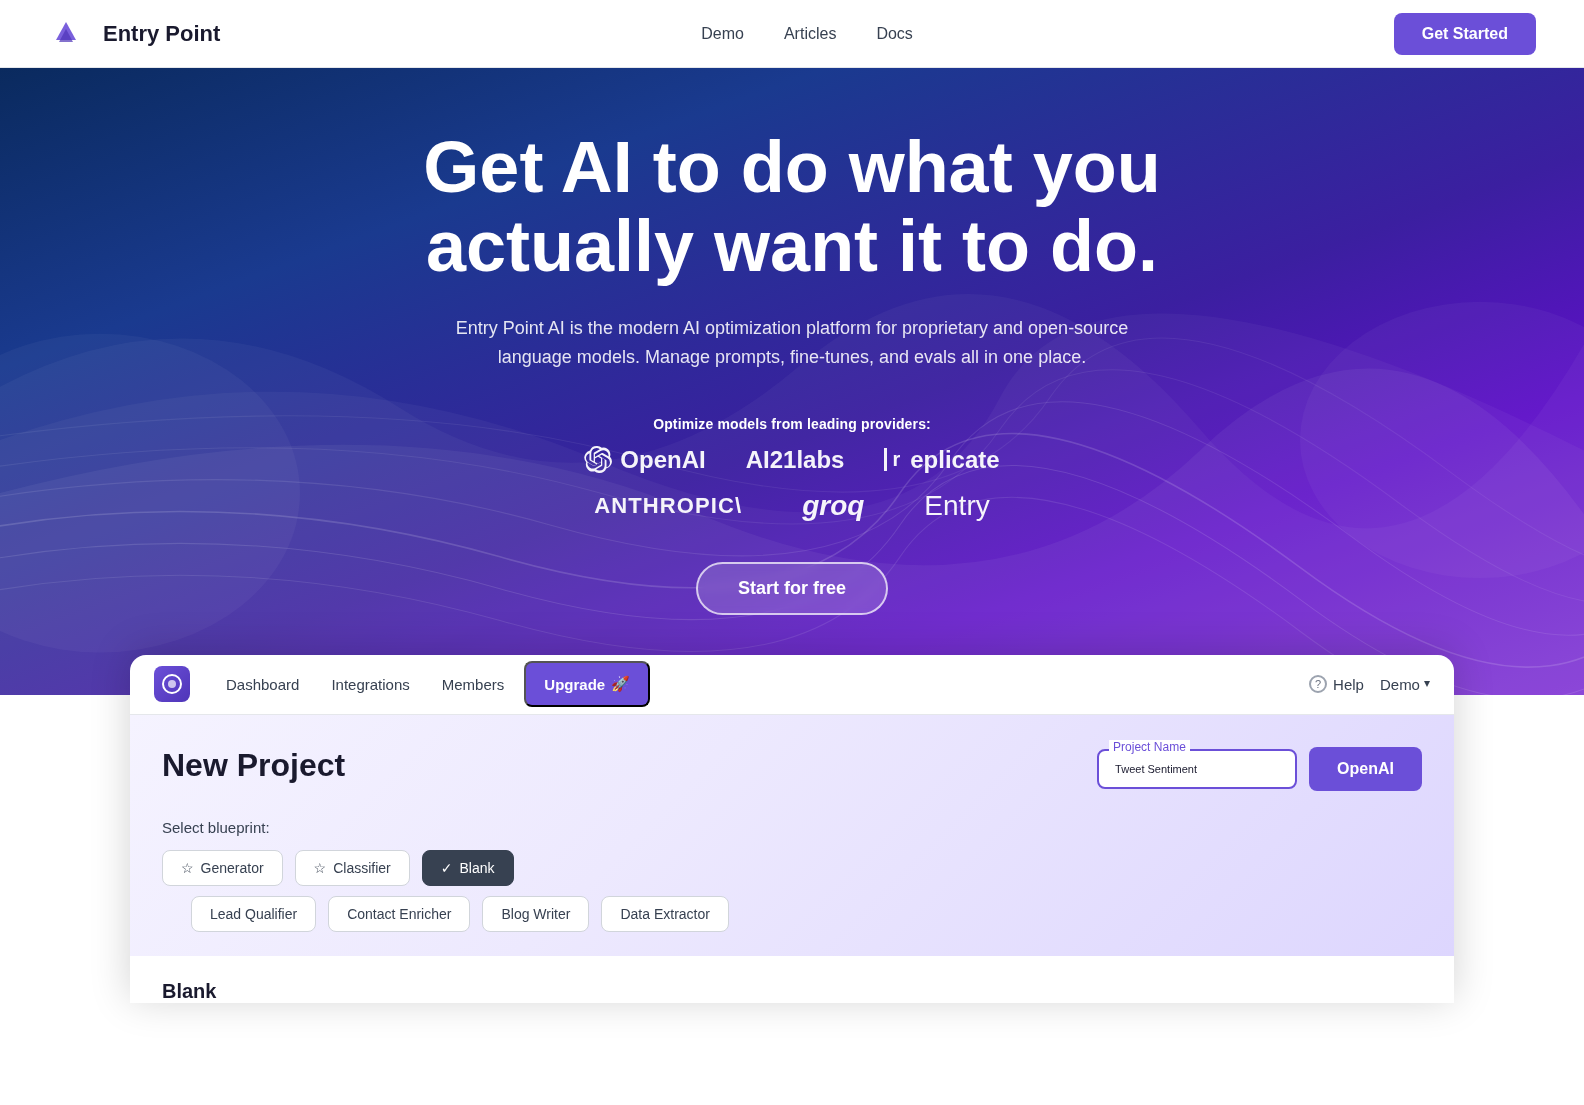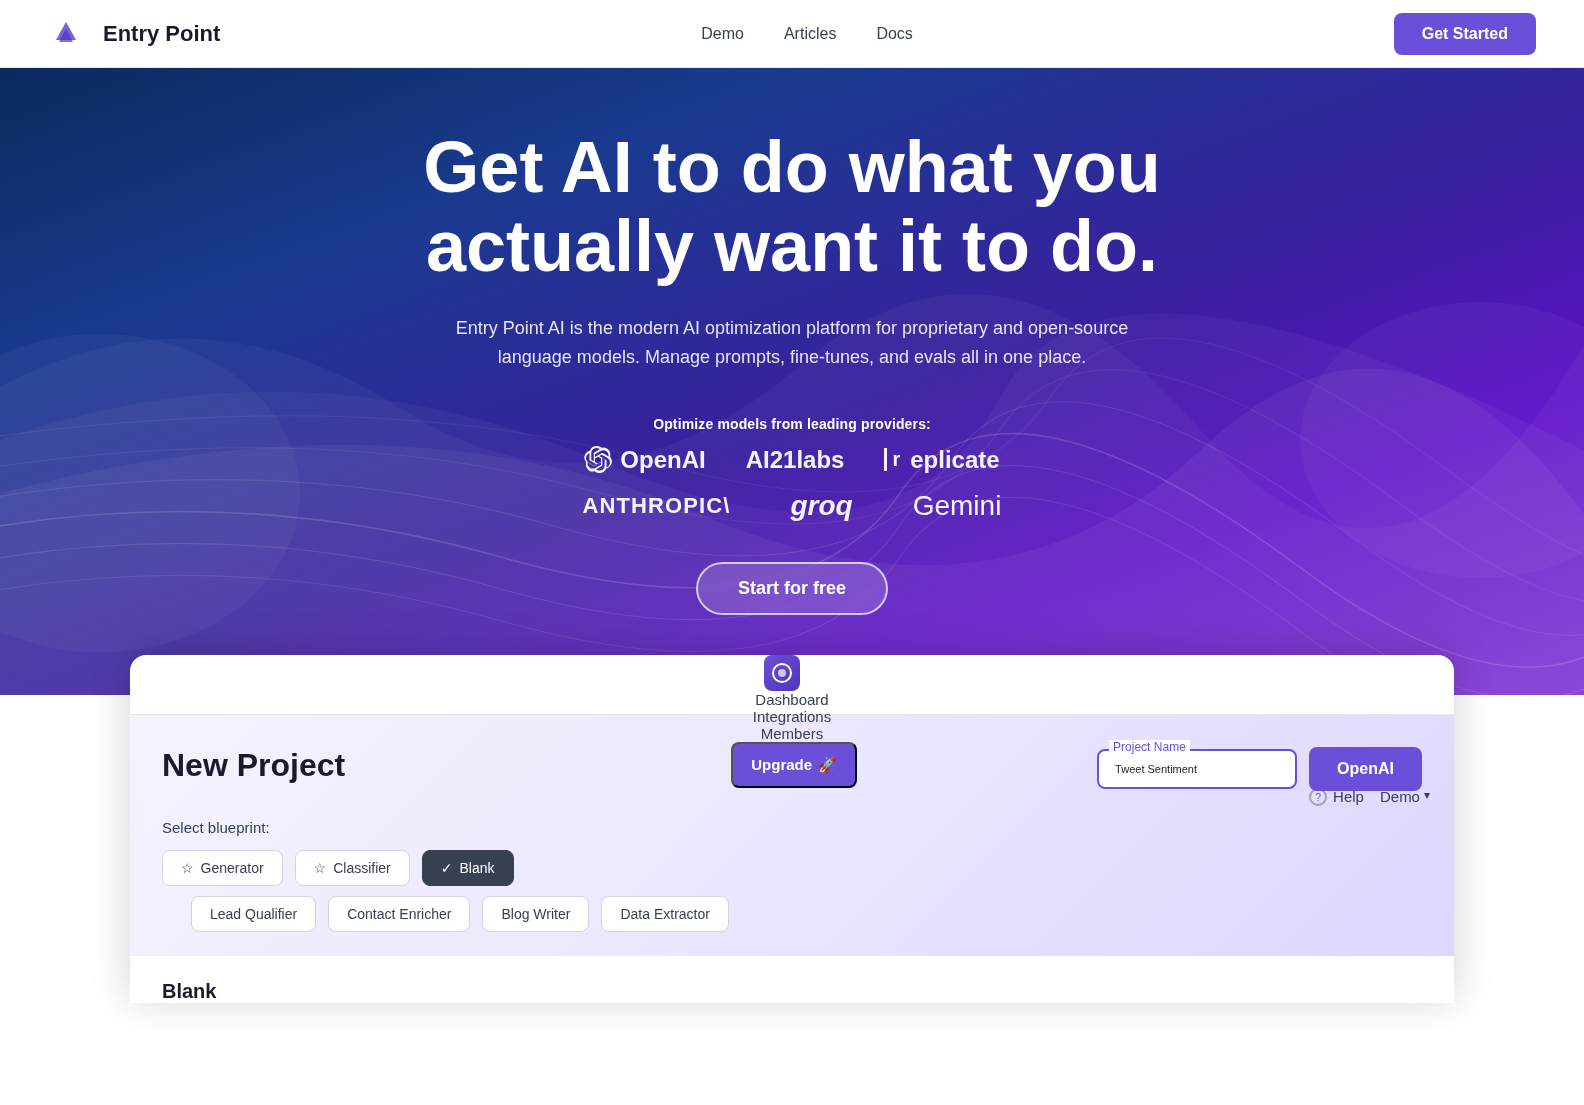--- a/index.html
+++ b/index.html
@@ -150,21 +150,20 @@
     }
 
     
     .app-nav {
       display: flex;
       align-items: center;
       gap: 0;
       padding: 0 24px;
       height: 60px;
       border-bottom: 1px solid #e5e7eb;
-      flex-direction: column;
     }
     .app-logo {
       width: 36px;
       height: 36px;
       background: linear-gradient(135deg, #6b4fd8, #4f35b8);
       border-radius: 8px;
       display: flex;
       align-items: center;
       justify-content: center;
       margin-right: 20px;
@@ -383,21 +382,21 @@
           <span>OpenAI</span>
         </span>
         <span class="provider-name ai21">AI21labs</span>
         <span class="provider-name replicate">
           <span style="font-size:20px; margin-right:2px; border-left: 3px solid white; padding-left:5px;">r</span>eplicate
         </span>
       </div>
       <div class="providers-row2">
         <span class="provider-name anthropic">ANTHROPIC\</span>
         <span class="provider-name groq">groq</span>
-        <span class="provider-name gemini">Gemini</span>
+        <span class="provider-name gemini">Entry</span>
       </div>
     </div>
 
     <button class="start-btn">Start for free</button>
   </div>
 </section>
 
 <div class="app-panel">
 
   <div class="app-nav">

